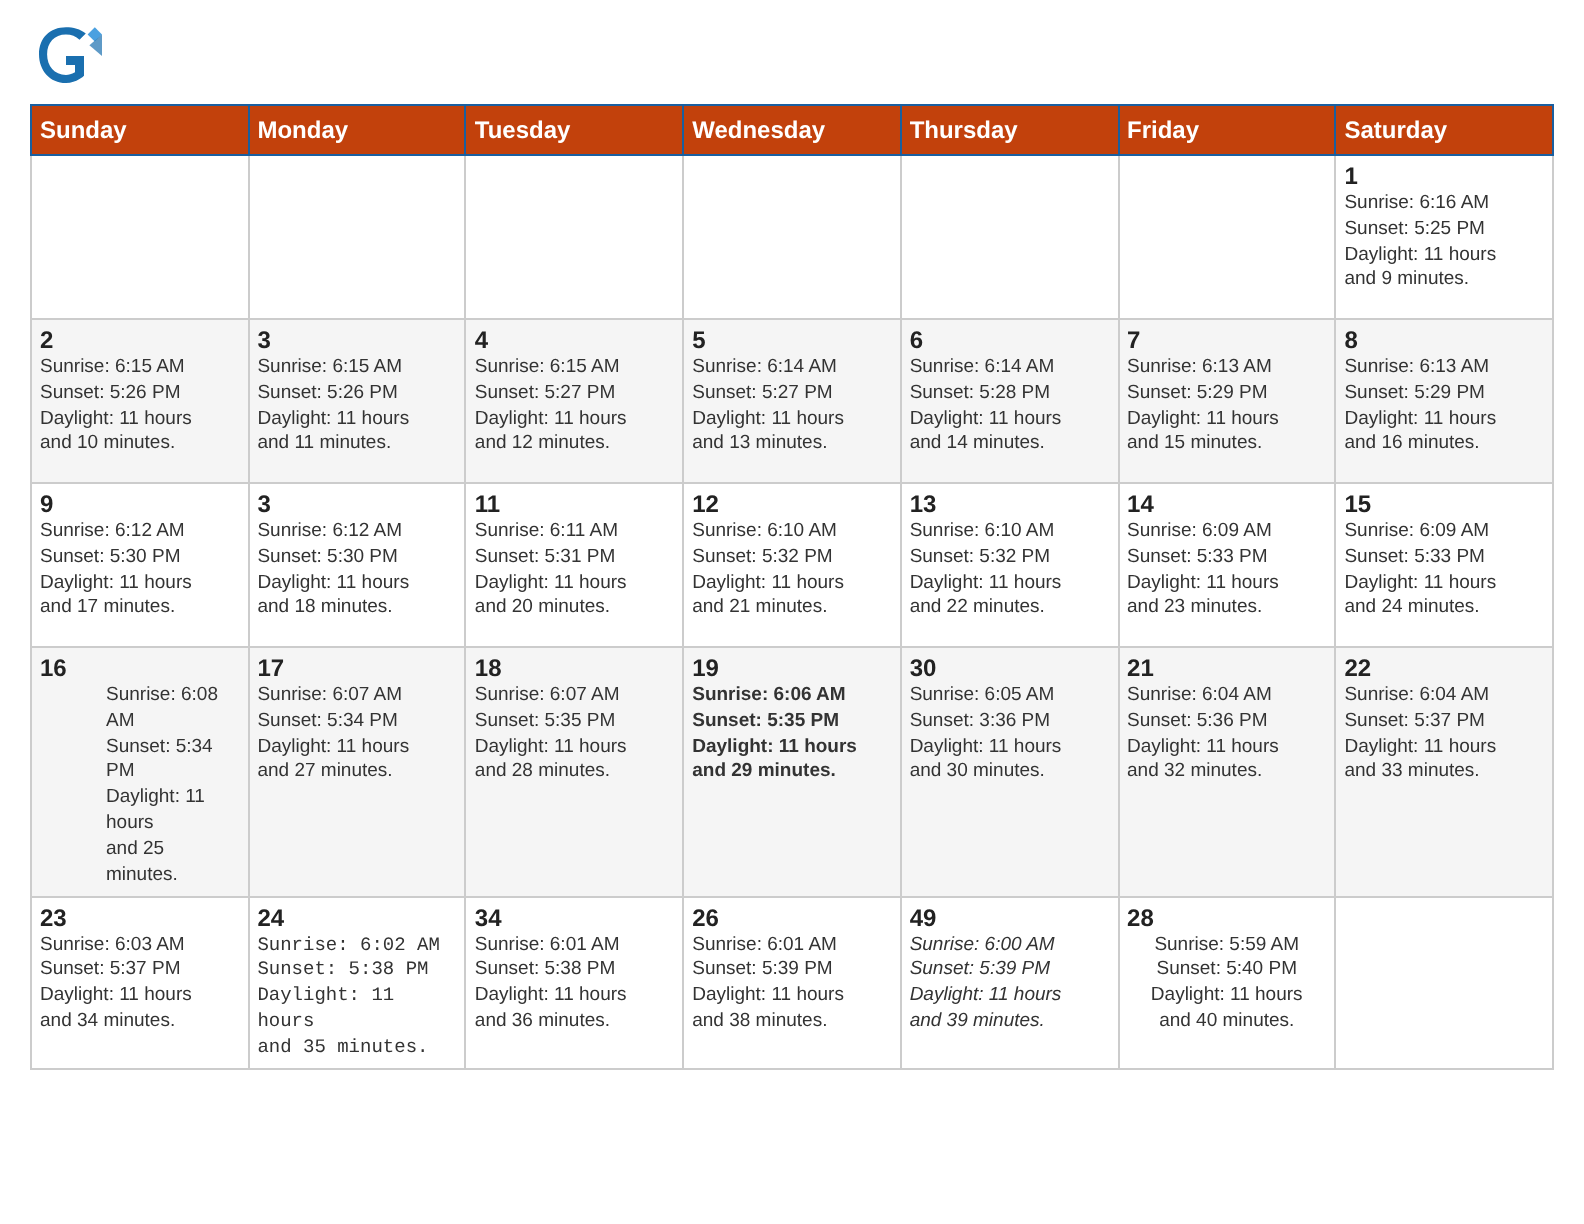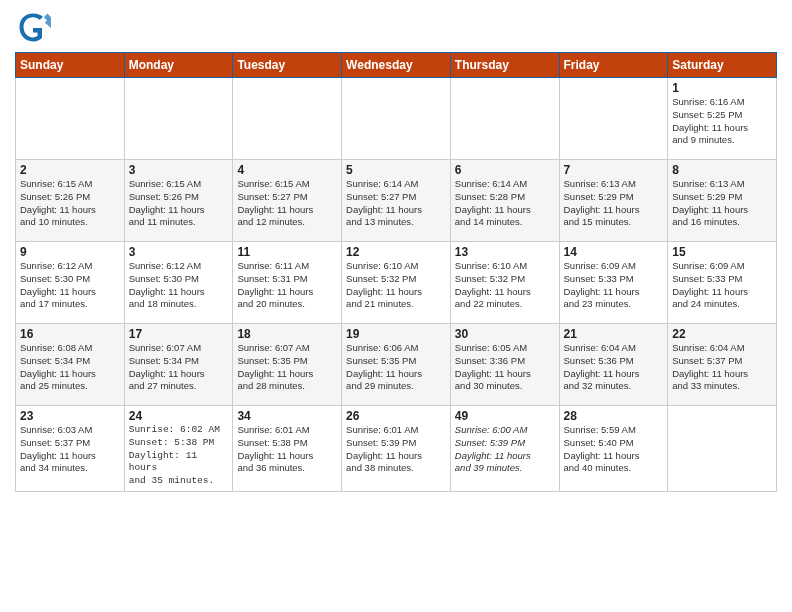--- a/index.html
+++ b/index.html
@@ -239,42 +239,42 @@
             <span class="day-number">15</span>
             <div class="day-info" style="white-space: pre-line;">Sunrise: 6:09 AM
 Sunset: 5:33 PM
 Daylight: 11 hours
 and 24 minutes.</div>
           </td>
         </tr>
         <tr>
           <td class="alt-row">
             <span class="day-number">16</span>
-            <div class="day-info" style="white-space: pre-line;">Sunrise: 6:08 AM
+            <div class="day-info" style="white-space: pre-line; margin-left: 33px;">Sunrise: 6:08 AM
 Sunset: 5:34 PM
 Daylight: 11 hours
 and 25 minutes.</div>
           </td>
           <td class="alt-row">
             <span class="day-number">17</span>
             <div class="day-info" style="white-space: pre-line;">Sunrise: 6:07 AM
 Sunset: 5:34 PM
 Daylight: 11 hours
 and 27 minutes.</div>
           </td>
           <td class="alt-row">
             <span class="day-number">18</span>
             <div class="day-info" style="white-space: pre-line;">Sunrise: 6:07 AM
 Sunset: 5:35 PM
 Daylight: 11 hours
 and 28 minutes.</div>
           </td>
           <td class="alt-row">
             <span class="day-number">19</span>
-            <div class="day-info" style="white-space: pre-line;">Sunrise: 6:06 AM
+            <div class="day-info" style="white-space: pre-line; font-weight: bold;">Sunrise: 6:06 AM
 Sunset: 5:35 PM
 Daylight: 11 hours
 and 29 minutes.</div>
           </td>
           <td class="alt-row">
             <span class="day-number">30</span>
             <div class="day-info" style="white-space: pre-line;">Sunrise: 6:05 AM
 Sunset: 3:36 PM
 Daylight: 11 hours
 and 30 minutes.</div>
@@ -325,21 +325,21 @@
           </td>
           <td>
             <span class="day-number">49</span>
             <div class="day-info" style="white-space: pre-line; font-style: italic;">Sunrise: 6:00 AM
 Sunset: 5:39 PM
 Daylight: 11 hours
 and 39 minutes.</div>
           </td>
           <td>
             <span class="day-number">28</span>
-            <div class="day-info" style="white-space: pre-line;">Sunrise: 5:59 AM
+            <div class="day-info" style="white-space: pre-line; text-align: center;">Sunrise: 5:59 AM
 Sunset: 5:40 PM
 Daylight: 11 hours
 and 40 minutes.</div>
           </td>
           <td></td>
         </tr>
       </tbody>
   </table>
 </div>
 

